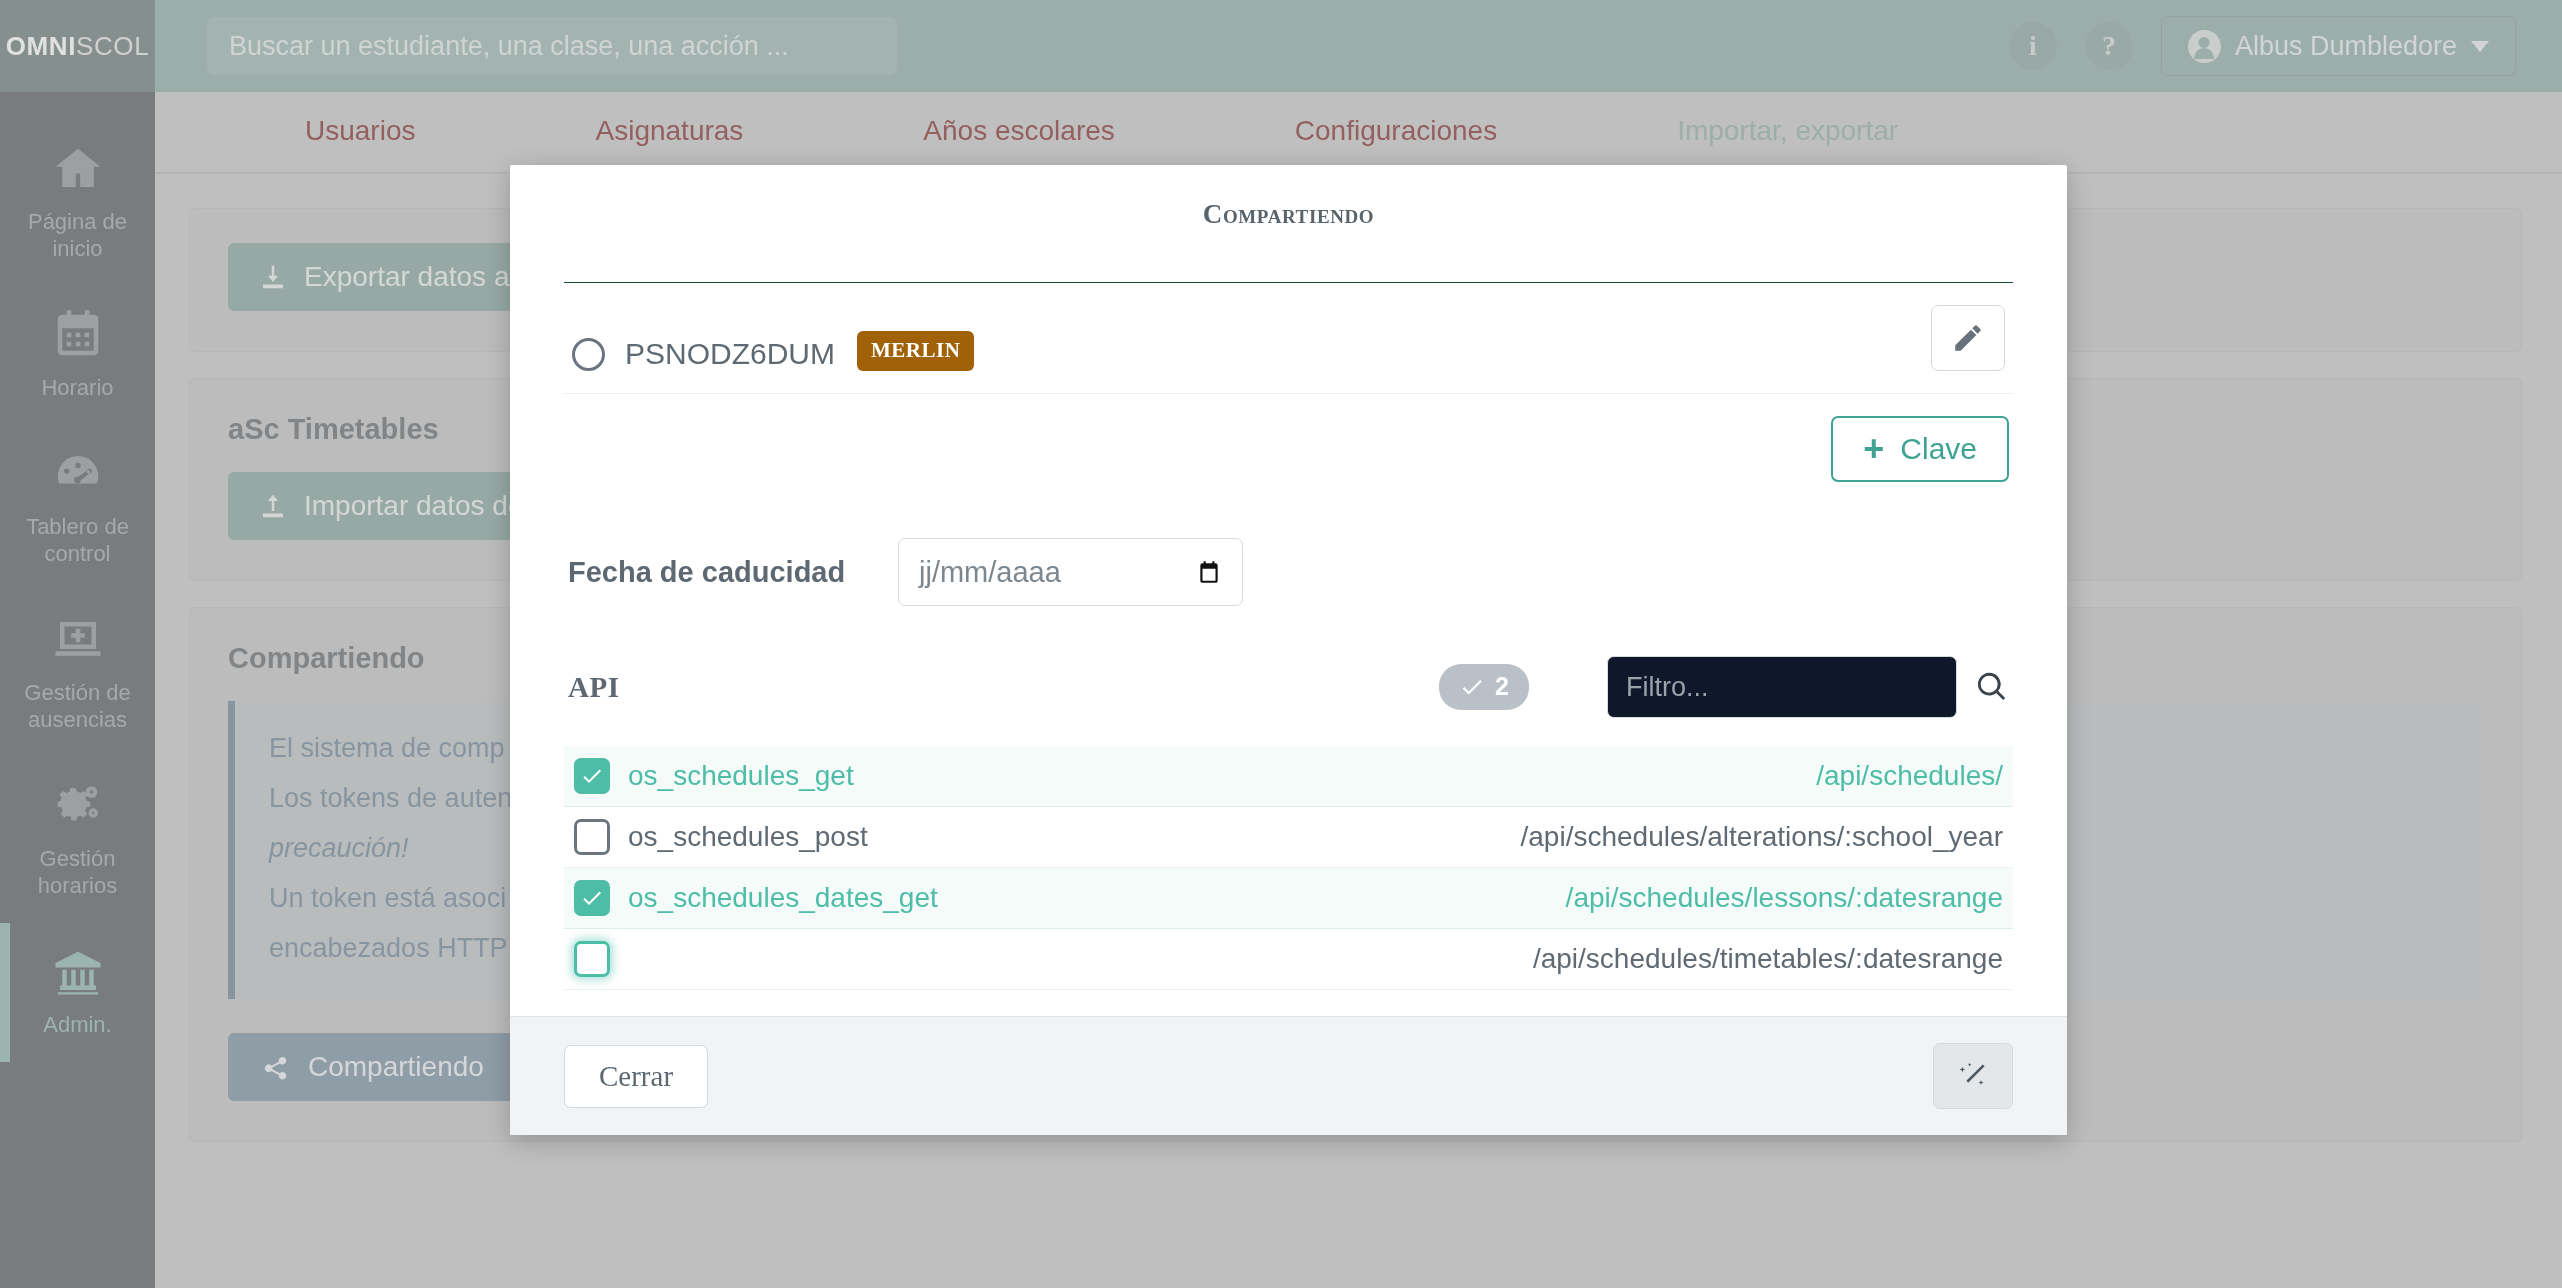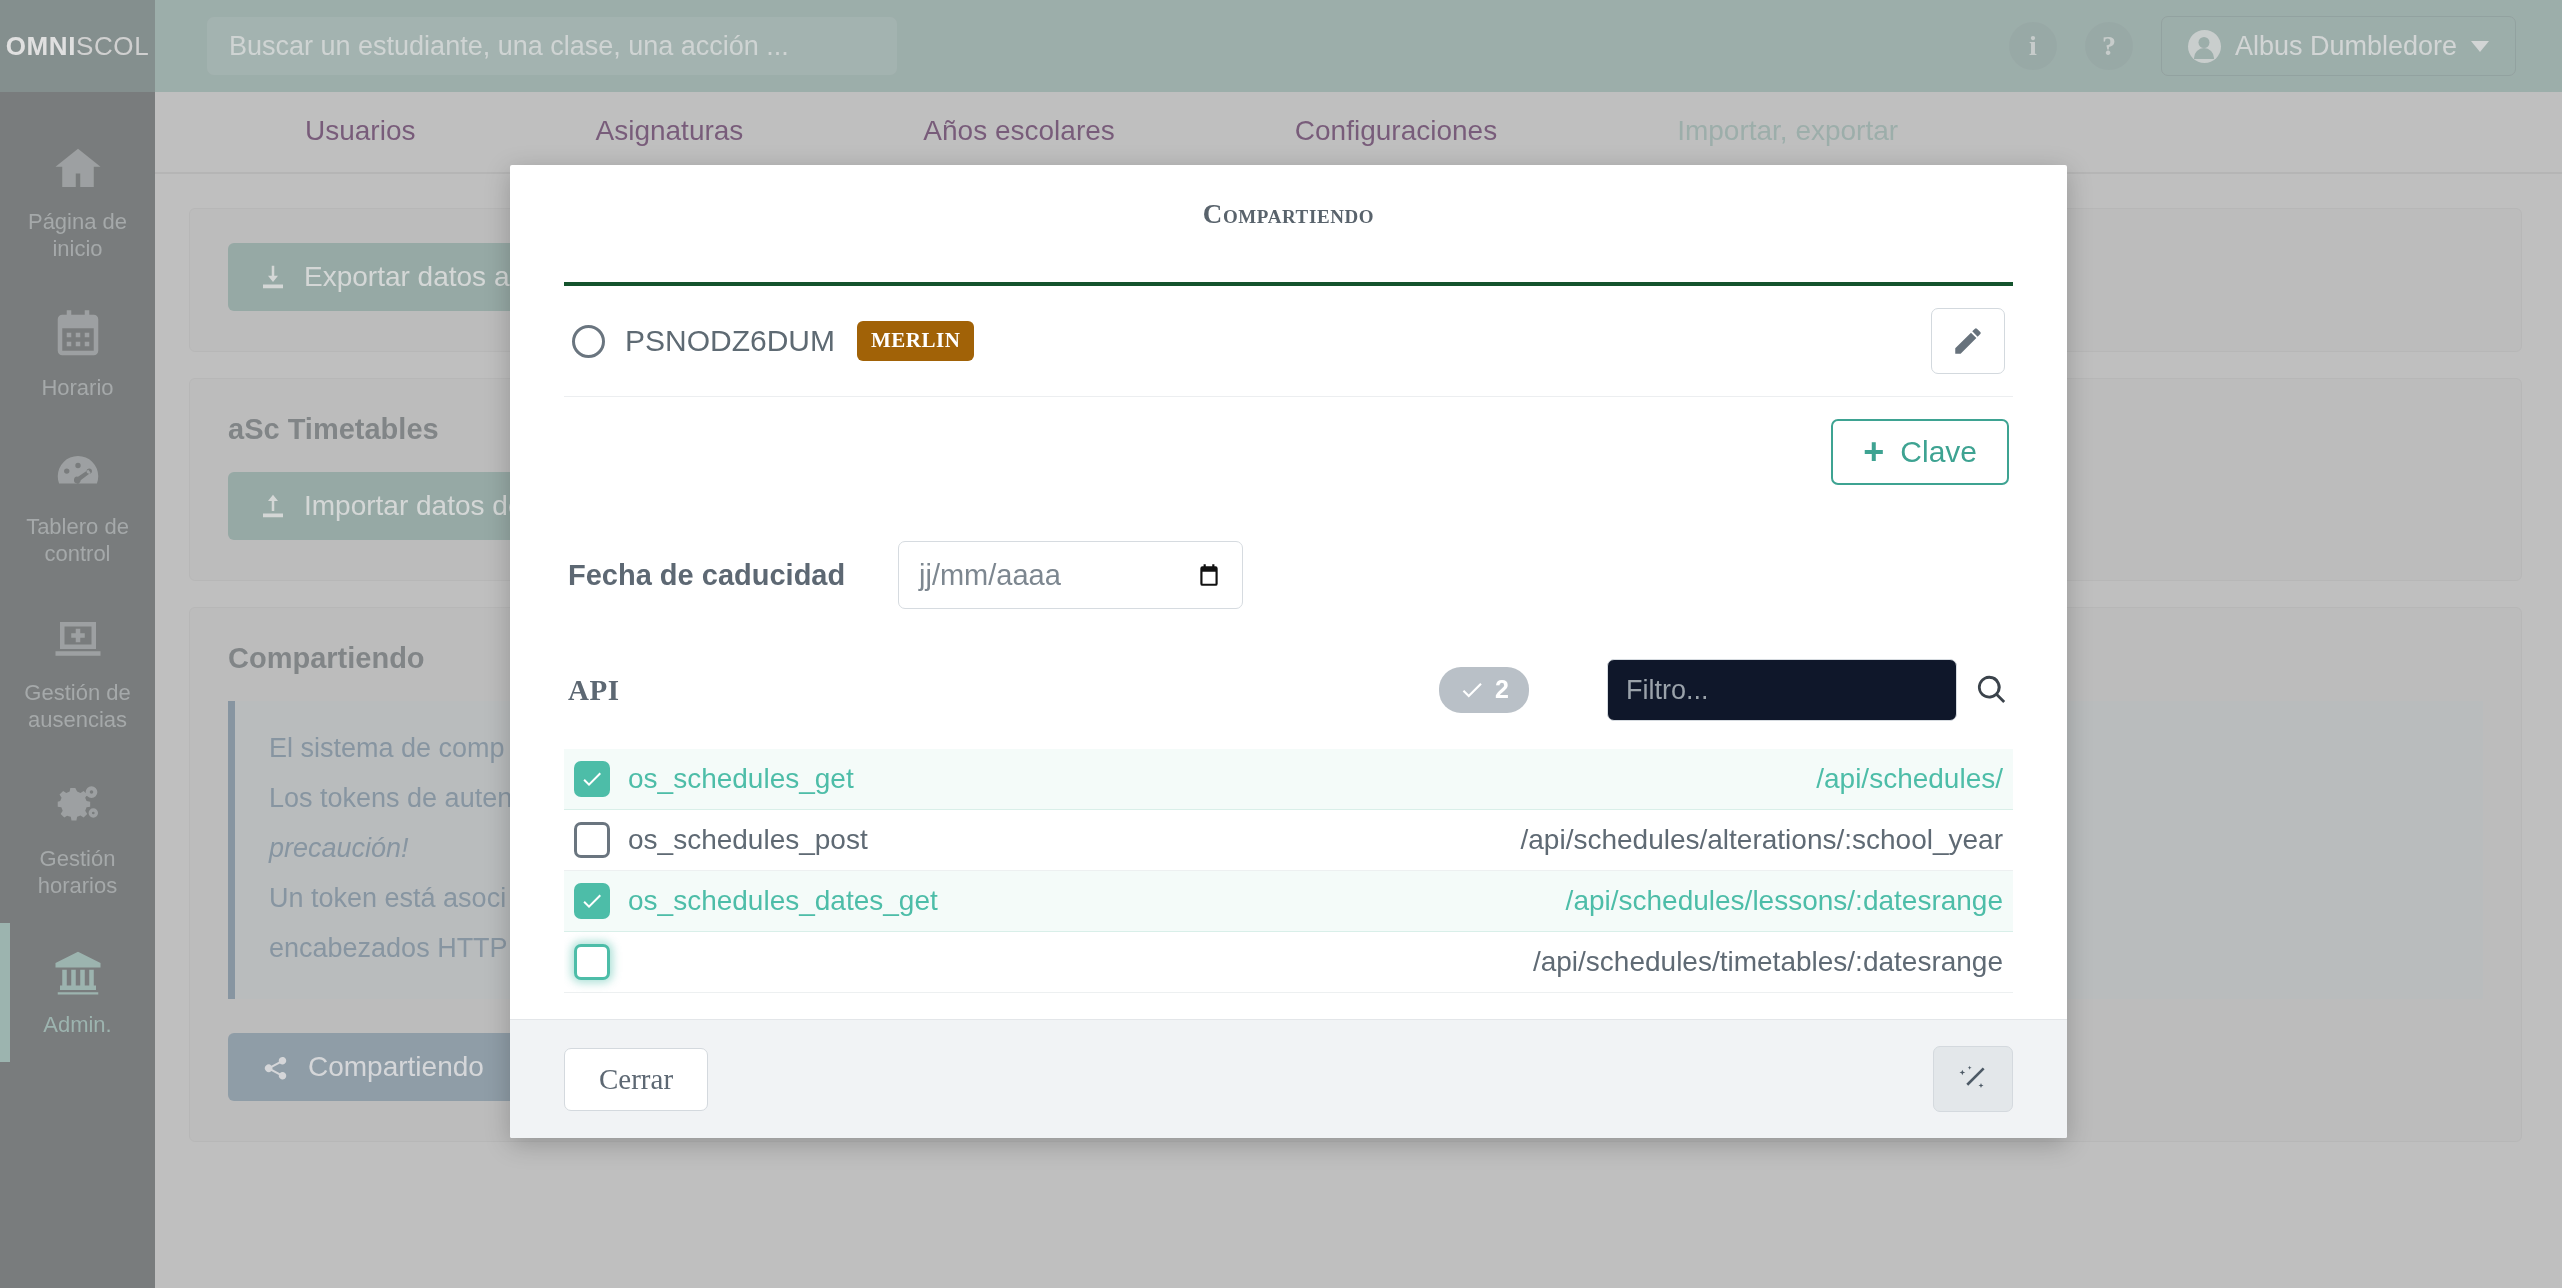--- a/index.html
+++ b/index.html
@@ -145,21 +145,21 @@
   .tabs {
     display: flex;
     height: 82px;
     align-items: center;
     padding-left: 150px;
     gap: 180px;
     border-bottom: 2px solid #b9b9b9;
   }
   .tab {
     font-size: 28px;
-    color: #701a75;
+    color: #b91c1c;
     padding-bottom: 26px;
     position: relative;
     top: 12px;
   }
   .tab.active { color: #7fb1a8; }
   .tab.active::after {
     content:""; position:absolute; left:-10px; right:-10px; bottom:-2px;
     height: 5px; background: #7fb1a8;
   }
 
@@ -228,22 +228,22 @@
     font-size: 27px;
     font-variant: small-caps;
     font-weight: 700;
     letter-spacing: .6px;
     color: #59636c;
     font-family: "Liberation Serif", serif;
   }
   .modal-body { padding: 30px 54px 0; }
 
   .key-row {
-    display: flex; align-items: center;
-    border-top: 4px solid #14532d;
+    display: flex; align-items: flex-end;
+    border-top: 1px solid #14532d;
     border-bottom: 1px solid #eceef0;
     padding: 22px 8px;
   }
   .radio-circle {
     width: 33px; height: 33px; border-radius: 50%;
     border: 3px solid #6a757f;
     margin-right: 20px;
     flex: none;
   }
   .key-name { font-size: 30px; color: #5e6a73; }

